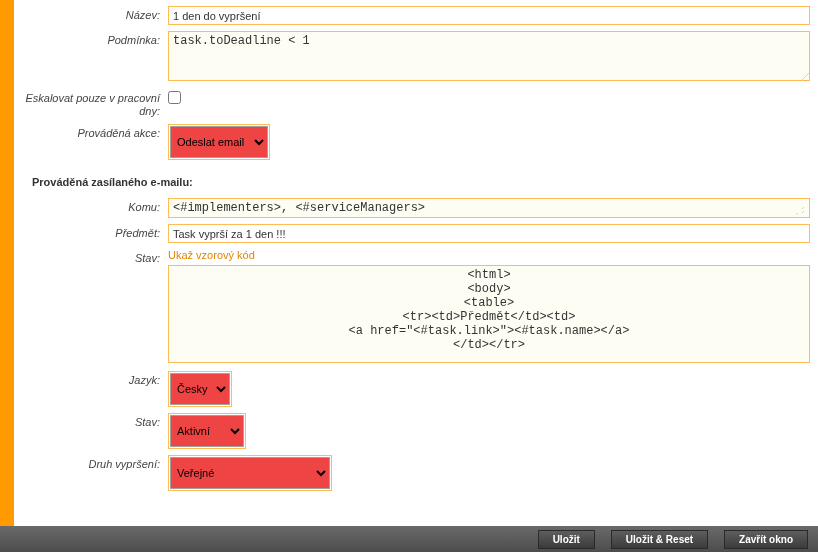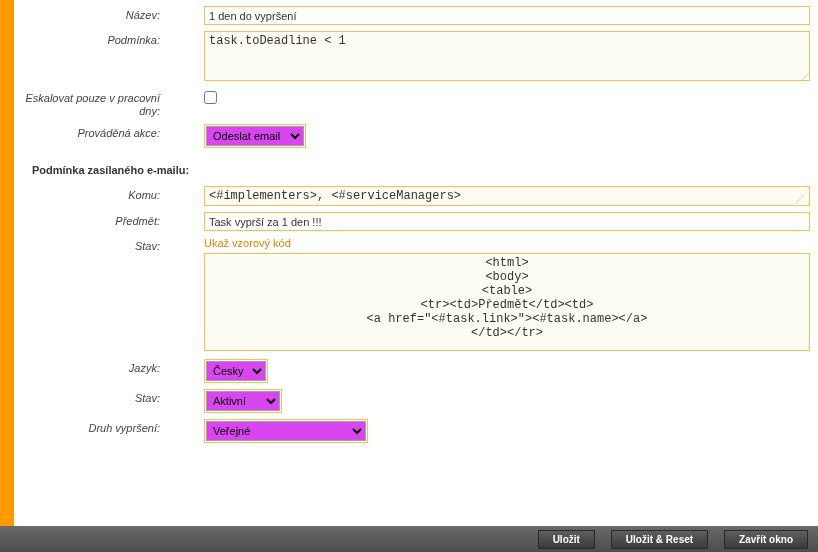--- a/index.html
+++ b/index.html
@@ -36,21 +36,20 @@
     width: 150px;
     text-align: right;
     padding-right: 8px;
     padding-top: 3px;
     color: #444;
     font-style: italic;
   }
   .field-col {
     flex: 1;
     padding-right: 4px;
-    margin-left: 36px;
   }
   input[type="text"] {
     width: 100%;
     border: 1px solid #ffbb55;
     padding: 2px 4px;
     font-family: Verdana, Arial, sans-serif;
     font-size: 11px;
     height: 19px;
     color: #333;
     background: #fff;
@@ -75,22 +74,22 @@
     color: #333;
     white-space: pre;
     line-height: 14px;
     text-align: center;
   }
   select {
     border: 1px solid #a0a0a0;
     font-family: Verdana, Arial, sans-serif;
     font-size: 11px;
     padding: 1px 2px;
-    height: 20px;
-    background: #d946ef;
+    height: 32px;
+    background: #ef4444;
   }
   .select-wrap {
     display: inline-block;
     border: 1px solid #ffbb55;
     padding: 1px;
   }
   .checkbox {
     width: 13px;
     height: 13px;
     margin-top: 2px;
@@ -181,21 +180,21 @@
     <div class="label-col">Prováděná akce:</div>
     <div class="field-col">
       <span class="select-wrap">
         <select style="width:98px">
           <option>Odeslat email</option>
         </select>
       </span>
     </div>
   </div>
 
-  <div class="section-header">Podmínka zasílaného e-mailu:</div>
+  <div class="section-header">Prováděná zasílaného e-mailu:</div>
 
   <div class="row">
     <div class="label-col">Komu:</div>
     <div class="field-col" style="position:relative">
       <div style="border:1px solid #ffbb55;background:#fefdf4;height:20px;padding:2px 4px;position:relative">
         <span class="corner-tl">&lt;#implementers&gt;, &lt;#serviceManagers&gt;</span>
         <div class="handle"></div>
       </div>
     </div>
   </div>

